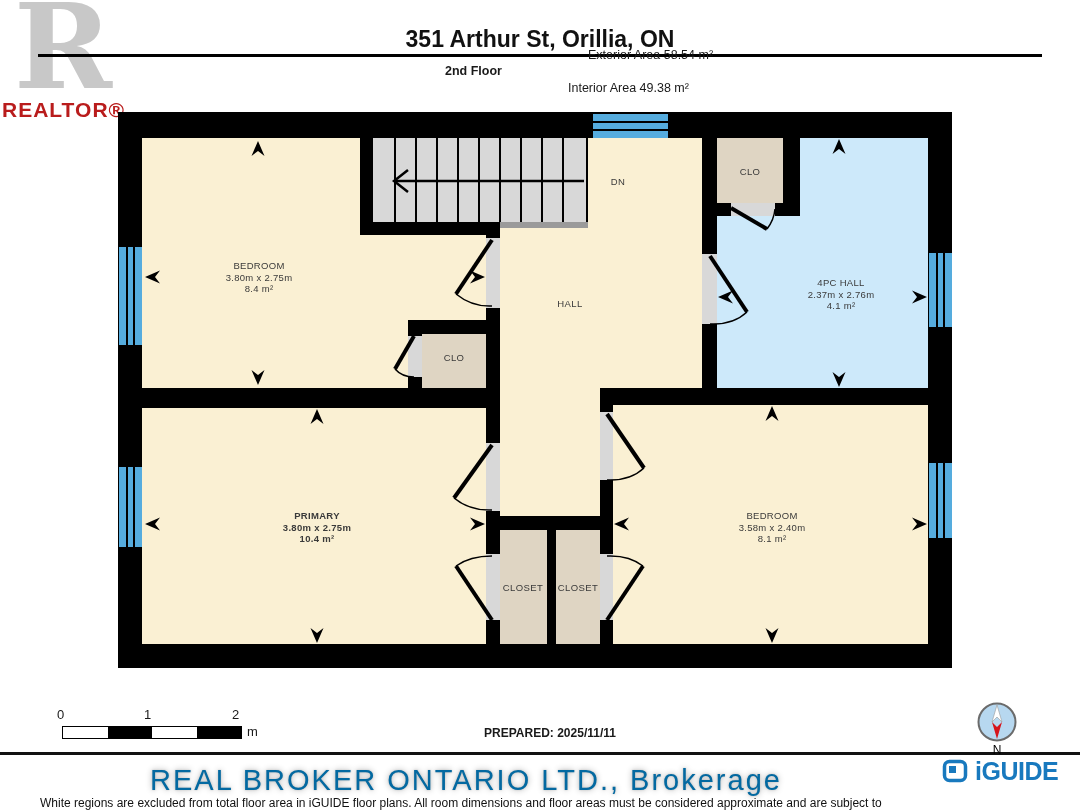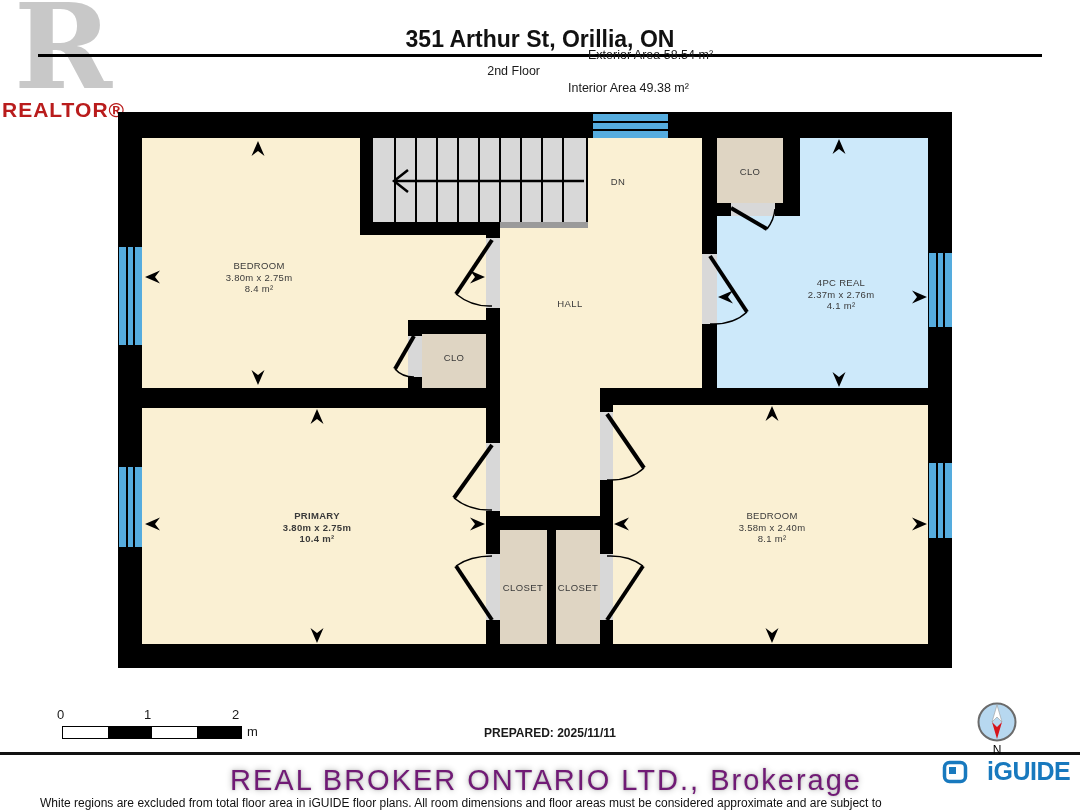--- a/index.html
+++ b/index.html
@@ -22,36 +22,36 @@
   .floorinfo{position:absolute;font-size:12.5px;color:#1a1a1a;}
   #realtor-logo{position:absolute;left:14px;top:-12px;color:#c8c8c8;font-family:"DejaVu Serif","Liberation Serif",serif;font-weight:bold;font-size:118px;line-height:1;}
   #realtor-text{position:absolute;left:2px;top:98px;color:#b91c1c;font-size:21px;font-weight:bold;letter-spacing:1px;}
   #svg-overlay{position:absolute;left:0;top:0;z-index:30;}
   .scalenum{position:absolute;font-size:13px;color:#1a1a1a;}
   #scalebar{position:absolute;left:62px;top:726px;width:178px;height:11px;border:1px solid #000;display:flex;}
   #scalebar div{height:100%;}
   #prepared{position:absolute;left:420px;top:726px;width:260px;text-align:center;font-size:12px;font-weight:bold;color:#1a1a1a;}
   #footer-rule{position:absolute;left:0;top:752px;width:1080px;height:3px;background:#111;}
   #disclaimer{position:absolute;left:40px;top:796px;width:910px;font-size:12px;color:#111;}
-  #watermark{position:absolute;left:156px;top:764px;width:780px;text-align:center;font-size:29px;letter-spacing:2px;color:#701a75;text-shadow:0 0 6px #ababab,0 0 2px #c4c4c4;white-space:nowrap;}
-  #iguide{position:absolute;left:942px;top:757px;display:flex;align-items:center;gap:18px;}
+  #watermark{position:absolute;left:150px;top:764px;width:780px;font-size:29px;letter-spacing:2px;color:#0369a1;text-shadow:0 0 6px #ababab,0 0 2px #c4c4c4;white-space:nowrap;}
+  #iguide{position:absolute;left:942px;top:757px;display:flex;align-items:flex-start;gap:6px;}
   #iguide .brand{color:#1879BE;font-size:25px;font-weight:bold;letter-spacing:-.5px;}
   #compass{position:absolute;left:975px;top:700px;}
 </style>
 </head>
 <body>
 
 <div>
   <div id="realtor-logo">R</div>
   <div id="realtor-text">REALTOR®</div>
 </div>
 
 <div id="title">351 Arthur St, Orillia, ON</div>
 <div id="title-rule"></div>
-<div class="floorinfo" style="left:445px;top:64px;width:95px;text-align:right;font-weight:normal;">2nd Floor</div>
+<div class="floorinfo" style="left:445px;top:64px;width:95px;text-align:left;font-weight:bold;">2nd Floor</div>
 <div class="floorinfo" style="left:556px;top:48px;margin-left:32px;">Exterior Area 58.54 m²</div>
 <div class="floorinfo" style="left:556px;top:81px;margin-left:12px;">Interior Area 49.38 m²</div>
 
 <div class="wall" style="left:118px;top:112px;width:834px;height:26px;"></div>
 <div class="wall" style="left:118px;top:644px;width:834px;height:24px;"></div>
 <div class="wall" style="left:118px;top:112px;width:24px;height:556px;"></div>
 <div class="wall" style="left:928px;top:112px;width:24px;height:556px;"></div>
 
 <div class="fill cream" style="left:142px;top:138px;width:344px;height:250px;"></div>
 <div class="fill cream" style="left:500px;top:138px;width:202px;height:250px;"></div>
@@ -170,21 +170,21 @@
   <div>PRIMARY</div>
   <div>3.80m x 2.75m</div>
   <div>10.4 m²</div>
 </div>
 <div class="roomlabel" style="left:692px;top:510px;width:160px;">
   <div>BEDROOM</div>
   <div>3.58m x 2.40m</div>
   <div>8.1 m²</div>
 </div>
 <div class="roomlabel" style="left:761px;top:277px;width:160px;">
-  <div>4PC REAL</div>
+  <div>4PC HALL</div>
   <div>2.37m x 2.76m</div>
   <div>4.1 m²</div>
 </div>
 <div class="smalllabel" style="left:540px;top:298px;width:60px;">HALL</div>
 <div class="smalllabel" style="left:598px;top:176px;width:40px;">DN</div>
 <div class="smalllabel" style="left:429px;top:352px;width:50px;">CLO</div>
 <div class="smalllabel" style="left:725px;top:166px;width:50px;">CLO</div>
 <div class="smalllabel" style="left:493px;top:582px;width:60px;">CLOSET</div>
 <div class="smalllabel" style="left:548px;top:582px;width:60px;">CLOSET</div>
 

